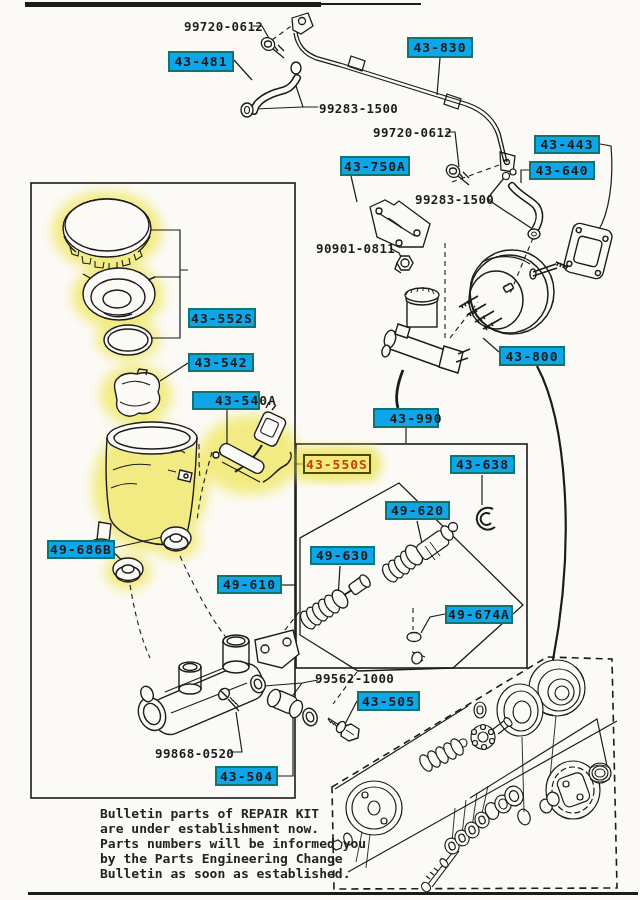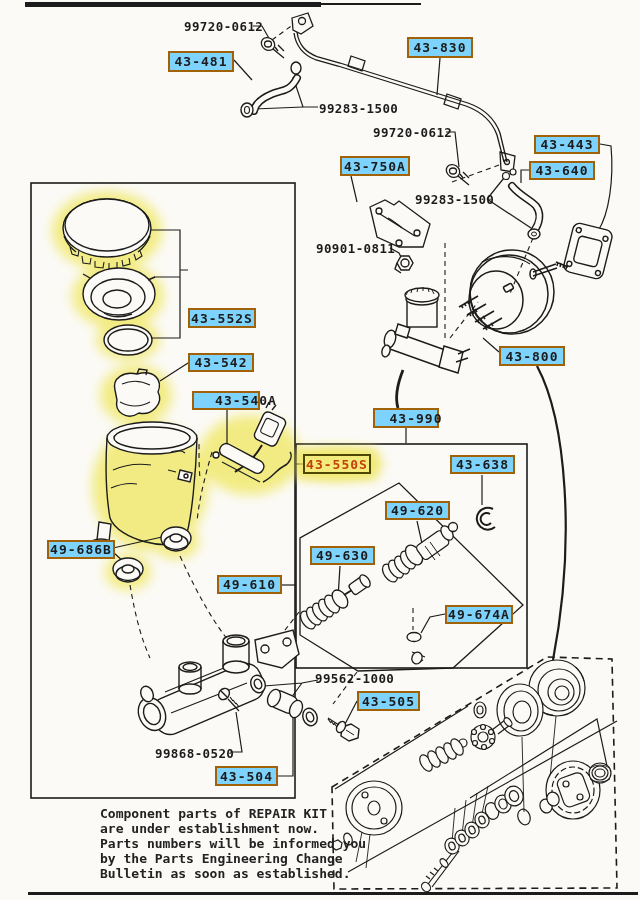--- a/index.html
+++ b/index.html
@@ -9,21 +9,21 @@
     font-family:"DejaVu Sans Mono","Liberation Mono",monospace;
   }
   #art{position:absolute;left:0;top:0;}
   #labels-layer{position:absolute;left:0;top:0;width:640px;height:900px;}
   .plabel{
     position:absolute;color:#1c1c1c;font-weight:bold;
     white-space:nowrap;display:flex;align-items:center;justify-content:center;
     box-sizing:border-box;font-size:13px;letter-spacing:1px;
   }
   .plabel.plain{font-size:12.5px;letter-spacing:0.4px;justify-content:flex-start;}
-  .plabel.boxed{border:2px solid #a16207;background:#7dd3fc;}
+  .plabel.boxed{border:2px solid #0f766e;background:#0ea5e9;}
   .plabel.boxed-highlight{
     border:2px solid #4d4700;background:#f3ec7d;color:#c2410c;
     box-shadow:0 0 10px 6px rgba(240,232,110,0.85);
   }
   #notes{
     position:absolute;left:100px;top:806px;width:280px;
     color:#222;font-size:13px;line-height:15px;font-weight:bold;
   }
   #notes .note-line{white-space:nowrap;}
 </style>
@@ -460,20 +460,20 @@
       <div class="plabel boxed" style="left: 217px; top: 575px; width: 65px; height: 19px;">49-610</div>
       <div class="plabel boxed" style="left: 445px; top: 605px; width: 68px; height: 19px;">49-674A</div>
       <div class="plabel boxed" style="left: 47px; top: 540px; width: 68px; height: 19px;">49-686B</div>
       <div class="plabel plain" style="left: 315px; top: 671px; width: 72px; height: 14px;">99562-1000</div>
       <div class="plabel boxed" style="left: 357px; top: 691px; width: 63px; height: 20px;">43-505</div>
       <div class="plabel plain" style="left: 155px; top: 746px; width: 72px; height: 14px;">99868-0520</div>
       <div class="plabel boxed" style="left: 215px; top: 766px; width: 63px; height: 20px;">43-504</div>
     </div>
 
 <div id="notes">
-  <div class="note-line">Component parts of REPAIR KIT</div>
+  <div class="note-line">Bulletin parts of REPAIR KIT</div>
   <div class="note-line">are under establishment now.</div>
   <div class="note-line">Parts numbers will be informed you</div>
   <div class="note-line">by the Parts Engineering Change</div>
   <div class="note-line">Bulletin as soon as established.</div>
 </div>
 
 </div>
 
 </body></html>

